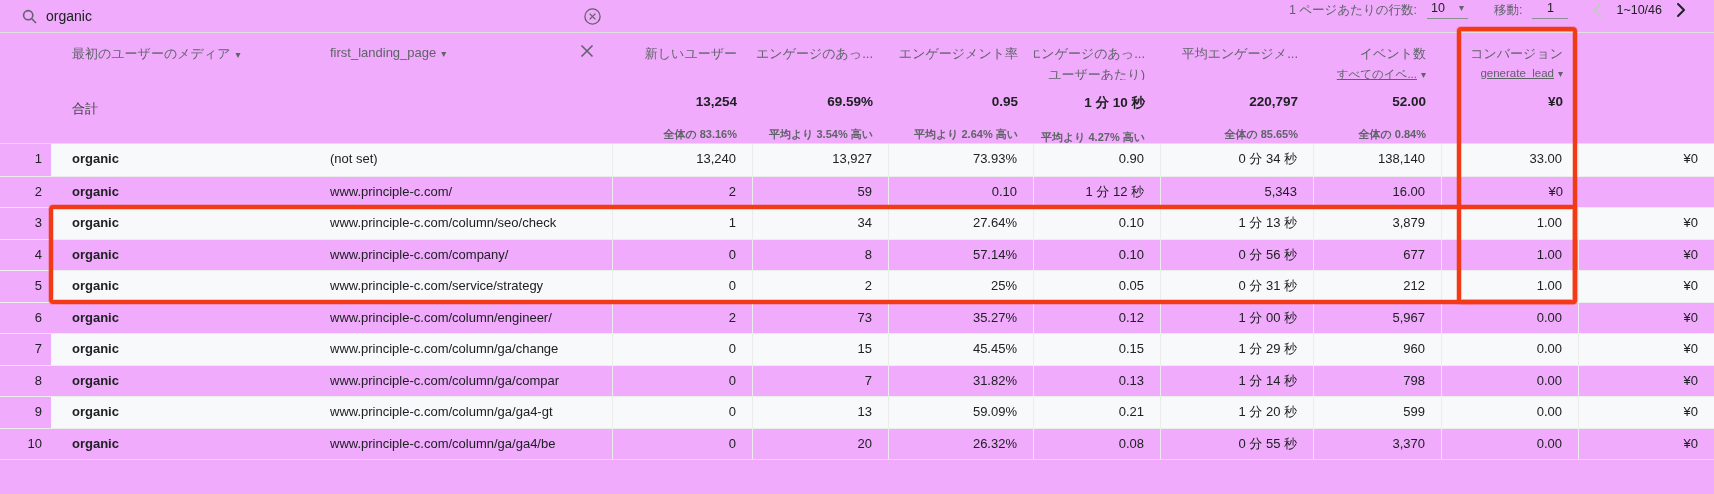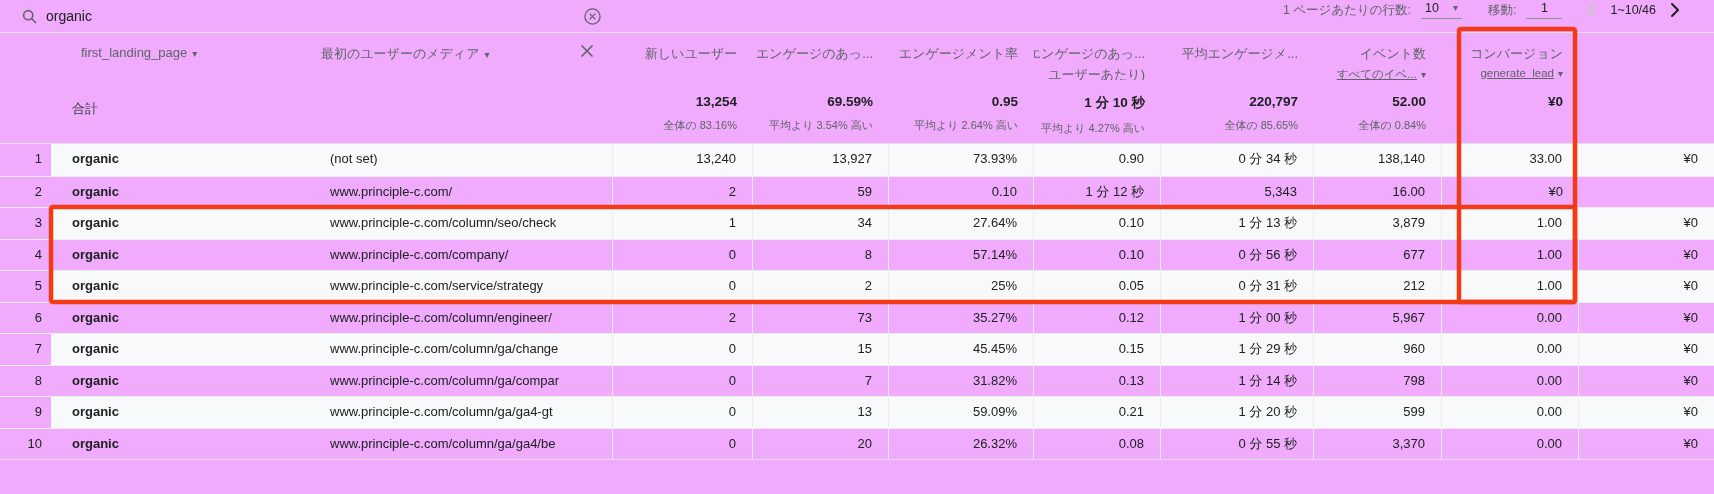--- a/index.html
+++ b/index.html
@@ -5,21 +5,21 @@
   * { margin:0; padding:0; box-sizing:border-box; }
   html,body { background:#fff; }
   body { font-family:"Liberation Sans","DejaVu Sans",sans-serif; color:#202124; }
   .app { position:relative; width:1714px; height:494px; background:#f0abfc; overflow:hidden; }
 
   
   .search-row { position:relative; height:33px; border-bottom:1px solid #e0e0e0; }
   .search-icon { position:absolute; left:22px; top:9px; }
   .search-value { position:absolute; left:46px; top:0; line-height:32px; font-size:14px; color:#202124; }
   .dismiss-icon { position:absolute; left:584px; top:8px; cursor:pointer; }
-  .pagination { position:absolute; right:28px; top:0; height:20px; display:flex; align-items:center; font-size:12.5px; color:#5f6368; }
+  .pagination { position:absolute; right:22px; top:0; height:20px; display:flex; align-items:center; font-size:12.5px; color:#5f6368; }
   .pg-label { margin-right:10px; }
   .pg-select { display:flex; align-items:flex-start; gap:14px; border-bottom:1px solid #8a8f94; padding:0 4px 3px 4px; color:#202124; cursor:pointer; }
   .pg-select .caret { color:#5f6368; font-size:10px; line-height:14px; }
   .pg-goto-label { margin-left:26px; margin-right:10px; }
   .pg-goto { width:36px; text-align:center; border-bottom:1px solid #8a8f94; padding-bottom:3px; color:#202124; cursor:text; }
   .pg-chevron { display:flex; align-items:center; padding:0 6px; }
   .pg-chevron.left { margin-left:18px; }
   .pg-range { color:#202124; margin:0 8px; }
   .caret-glyph { font-size:10px; color:#5f6368; }
 
@@ -40,21 +40,21 @@
   .mh .sub { margin-top:4px; font-size:11.5px; display:flex; align-items:center; gap:4px; }
   .mh .sub .sub-text { text-decoration:underline; cursor:pointer;margin-left:28px; }
 
   
   .totals-row { height:63px; }
   .totals-row .cell { border-right:0; }
   .c-borders { border-right:1px solid #ececec; }
   .totals-label { font-size:13px; color:#3c4043; padding-left:21px; padding-top:20px; }
   .tm { display:flex; flex-direction:column; align-items:flex-end; padding:14px 16px 0 0; }
   .tm .main { font-size:13.5px; font-weight:bold; color:#202124; }
-  .tm .sub { margin-top:9px; font-size:11px; color:#5f6368; }
+  .tm .sub { margin-top:18px; font-size:11px; color:#5f6368;font-weight:bold; }
 
   
   .tbody { border-top:1px solid #e0e0e0; border-bottom:1px solid #e0e0e0; }
   .brow { height:31.5px; }
   .brow + .brow { border-top:1px solid #ededed; }
   .brow .cell { line-height:30.5px; font-size:13px; color:#202124; }
   .brow:nth-child(odd) .cell:not(.c-num) { background:#f8f9fa; }
   .c-num { text-align:right; padding-right:9px; color:#3c4043; font-size:12.5px; }
   .c-medium { padding-left:21px; font-weight:600; }
   .c-landing { padding-left:30px; }
@@ -105,22 +105,22 @@
       <span class="pg-chevron right">
         <svg width="10" height="16" viewBox="0 0 10 16">
             <polyline points="2,2 8,8 2,14" fill="none" stroke="#202124" stroke-width="2" stroke-linecap="round" stroke-linejoin="round"></polyline>
           </svg>
       </span>
     </div>
   </div>
 
   <div class="grid-row header-row" id="header-row">
     <div class="cell"></div>
+    <div class="cell dim-header c-medium-h"><span>最初のユーザーのメディア</span><span class="caret-glyph">▾</span></div>
     <div class="cell dim-header c-landing-h"><span>first_landing_page</span><span class="caret-glyph">▾</span></div>
-    <div class="cell dim-header c-medium-h"><span>最初のユーザーのメディア</span><span class="caret-glyph">▾</span></div>
     <div class="cell c-x">
       <span class="close-x">
         <svg width="14" height="14" viewBox="0 0 14 14">
             <line x1="1.5" y1="1.5" x2="12.5" y2="12.5" stroke="#5f6368" stroke-width="1.6"></line>
             <line x1="12.5" y1="1.5" x2="1.5" y2="12.5" stroke="#5f6368" stroke-width="1.6"></line>
           </svg>
       </span>
     </div>
 
   <div class="cell mh">

